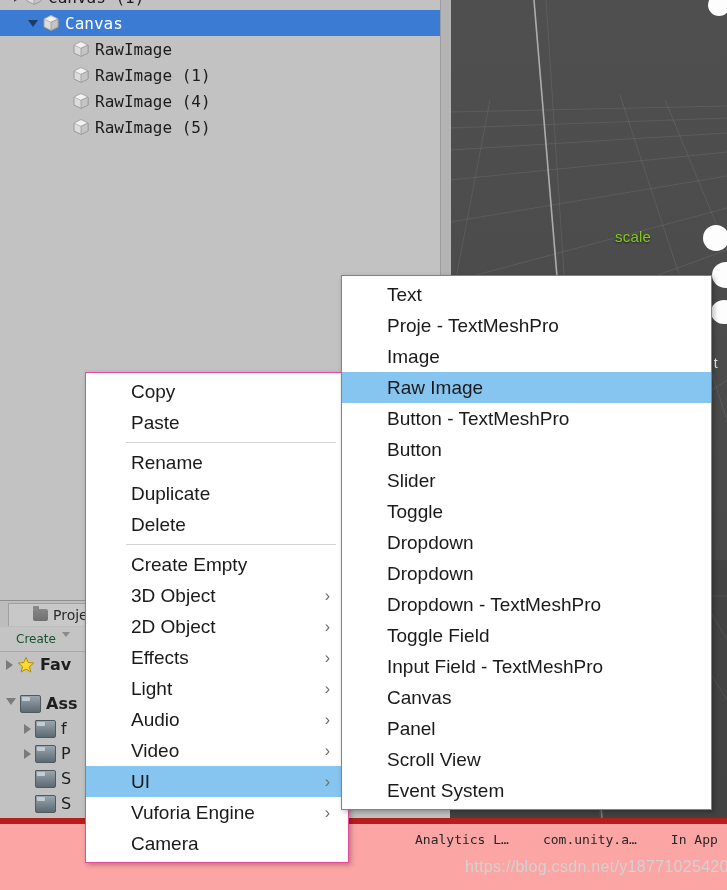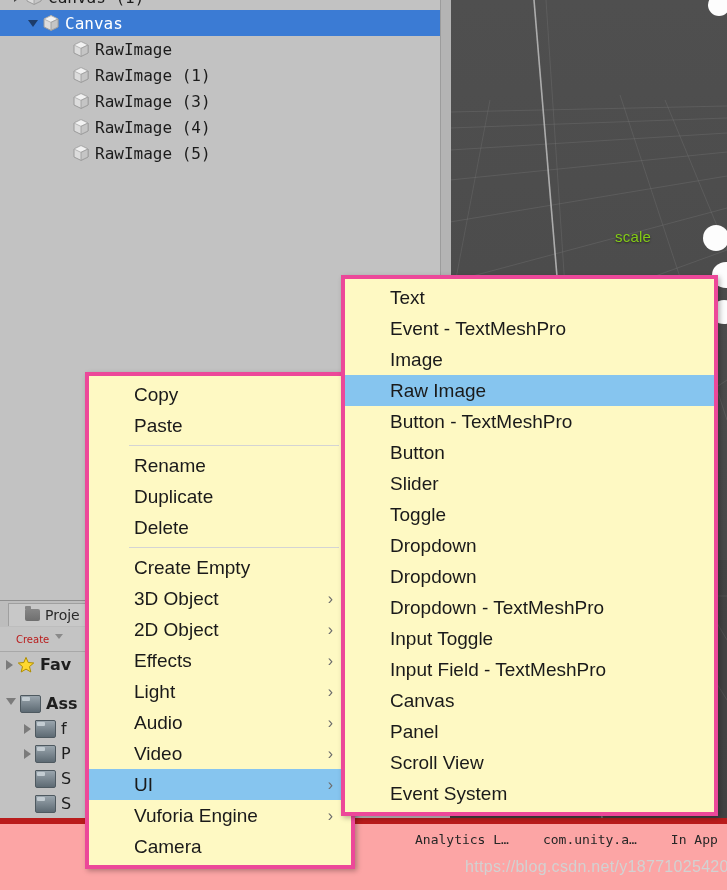--- a/index.html
+++ b/index.html
@@ -105,21 +105,21 @@
     height: 26px;
     background: #bdbdbd;
     border-top: 1px solid #8e8e8e;
     display: flex;
     align-items: center;
     padding-left: 8px;
   }
   .proj-tab {
     display: flex; align-items: center;
     height: 22px;
-    padding: 0 16px;
+    padding: 0 24px;
     background: #c8c8c8;
     border: 1px solid #9f9f9f;
     border-bottom: none;
     font-family: "DejaVu Sans", sans-serif;
     font-size: 14px;
     color: #2a2a2a;
   }
   .folder-icon {
     width: 15px; height: 12px;
     margin-right: 5px;
@@ -139,22 +139,22 @@
     height: 24px;
     background: #c4c4c4;
     border-bottom: 1px solid #a8a8a8;
     display: flex;
     align-items: center;
     padding-left: 10px;
   }
   .create-btn {
     display: flex; align-items: flex-start;
     font-family: "DejaVu Sans", sans-serif;
-    font-size: 10px;
-    color: #b91c1c;
+    font-size: 12px;
+    color: #14532d;
     padding: 1px 6px;
   }
   .caret-tiny {
     width: 0; height: 0;
     margin-left: 6px;
     border-left: 4px solid transparent;
     border-right: 4px solid transparent;
     border-top: 5px solid #8a8a8a;
   }
   .proj-row {
@@ -229,22 +229,22 @@
     font-family: "Liberation Sans", sans-serif;
     font-size: 16px;
     color: #d2d2d2;
     letter-spacing: .3px;
     white-space: nowrap;
   }
 
   
   .ctx-menu {
     position: absolute;
-    background: #fef9c3;
-    border: 4px solid #ec4899;
+    background: #ffffff;
+    border: 1px solid #ec4899;
     box-shadow: 2px 2px 5px rgba(0,0,0,.28);
     padding: 3px 0;
     font-family: "Liberation Sans", sans-serif;
   }
   .ctx-main  { left: 85px; top: 372px; width: 262px; }
   .ctx-sub   { left: 341px; top: 275px; width: 369px; }
   .ctx-item {
     position: relative;
     height: 31px;
     display: flex;
@@ -364,29 +364,20 @@
             </svg></span>
           <span>RawImage (1)</span>
         </div>
         <div class="h-row">
           <span style="width: 72px; flex: 0 0 auto;"></span>
           <span class="h-cube"><svg viewBox="0 0 18 18" width="18" height="18">
               <path d="M9 1.6 L16 5 L16 13 L9 16.4 L2 13 L2 5 Z" fill="#dcdcdc" stroke="#9a9a9a" stroke-width="1"></path>
               <path d="M9 1.6 L16 5 L9 8.4 L2 5 Z" fill="#f2f2f2" stroke="#a8a8a8" stroke-width="0.8"></path>
               <path d="M9 8.4 L16 5 L16 13 L9 16.4 Z" fill="#c5c5c5" stroke="#9a9a9a" stroke-width="0.8"></path>
             </svg></span>
-          <span>RawImage (3)</span>
-        </div>
-        <div class="h-row">
-          <span style="width: 72px; flex: 0 0 auto;"></span>
-          <span class="h-cube"><svg viewBox="0 0 18 18" width="18" height="18">
-              <path d="M9 1.6 L16 5 L16 13 L9 16.4 L2 13 L2 5 Z" fill="#dcdcdc" stroke="#9a9a9a" stroke-width="1"></path>
-              <path d="M9 1.6 L16 5 L9 8.4 L2 5 Z" fill="#f2f2f2" stroke="#a8a8a8" stroke-width="0.8"></path>
-              <path d="M9 8.4 L16 5 L16 13 L9 16.4 Z" fill="#c5c5c5" stroke="#9a9a9a" stroke-width="0.8"></path>
-            </svg></span>
           <span>RawImage (4)</span>
         </div>
         <div class="h-row">
           <span style="width: 72px; flex: 0 0 auto;"></span>
           <span class="h-cube"><svg viewBox="0 0 18 18" width="18" height="18">
               <path d="M9 1.6 L16 5 L16 13 L9 16.4 L2 13 L2 5 Z" fill="#dcdcdc" stroke="#9a9a9a" stroke-width="1"></path>
               <path d="M9 1.6 L16 5 L9 8.4 L2 5 Z" fill="#f2f2f2" stroke="#a8a8a8" stroke-width="0.8"></path>
               <path d="M9 8.4 L16 5 L16 13 L9 16.4 Z" fill="#c5c5c5" stroke="#9a9a9a" stroke-width="0.8"></path>
             </svg></span>
           <span>RawImage (5)</span>
@@ -527,21 +518,21 @@
       <div class="ctx-item">
         <span>Camera</span>
       </div>
     </div>
 
   <div class="ctx-menu ctx-sub" id="ctx-sub">
       <div class="ctx-item">
         <span>Text</span>
       </div>
       <div class="ctx-item">
-        <span>Event - TextMeshPro</span>
+        <span>Proje - TextMeshPro</span>
       </div>
       <div class="ctx-item">
         <span>Image</span>
       </div>
       <div class="ctx-item highlight">
         <span>Raw Image</span>
       </div>
       <div class="ctx-item">
         <span>Button - TextMeshPro</span>
       </div>
@@ -557,21 +548,21 @@
       <div class="ctx-item">
         <span>Dropdown</span>
       </div>
       <div class="ctx-item">
         <span>Dropdown</span>
       </div>
       <div class="ctx-item">
         <span>Dropdown - TextMeshPro</span>
       </div>
       <div class="ctx-item">
-        <span>Input Toggle</span>
+        <span>Toggle Field</span>
       </div>
       <div class="ctx-item">
         <span>Input Field - TextMeshPro</span>
       </div>
       <div class="ctx-item">
         <span>Canvas</span>
       </div>
       <div class="ctx-item">
         <span>Panel</span>
       </div>

